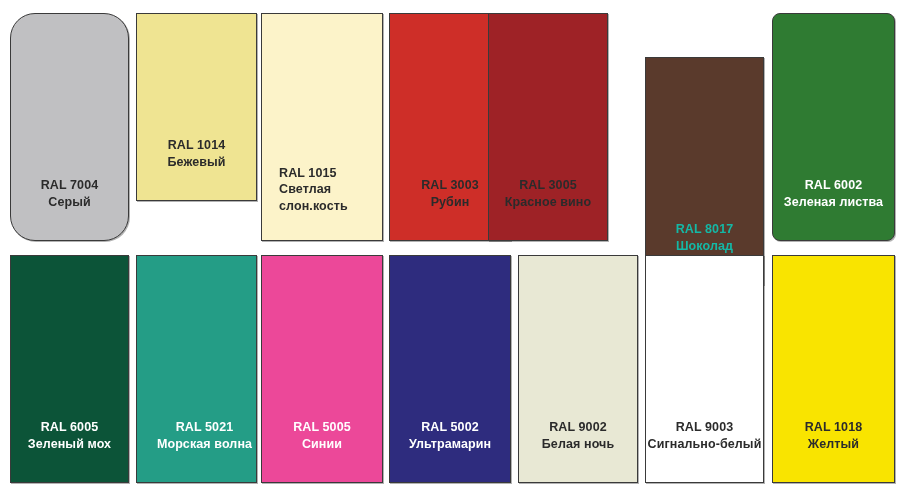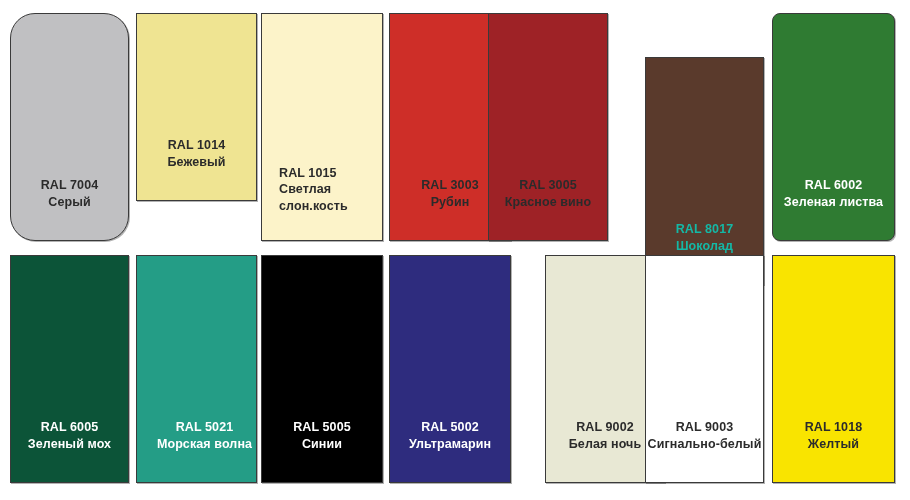--- a/index.html
+++ b/index.html
@@ -104,33 +104,33 @@
         <div class="code">RAL 6005</div>
         <div class="nm">Зеленый мох</div>
       </div>
     </div>
     <div class="swatch" style="left: 136px; top: 255px; width: 121px; height: 228px; background: rgb(36, 157, 134); color: rgb(255, 255, 255); padding-left: 16px;">
       <div class="lines">
         <div class="code">RAL 5021</div>
         <div class="nm">Морская волна</div>
       </div>
     </div>
-    <div class="swatch" style="left: 261px; top: 255px; width: 122px; height: 228px; background: #000000; color: rgb(255, 255, 255);">
+    <div class="swatch" style="left: 261px; top: 255px; width: 122px; height: 228px; background: #ec4899; color: rgb(255, 255, 255);">
       <div class="lines">
         <div class="code">RAL 5005</div>
         <div class="nm">Синии</div>
       </div>
     </div>
     <div class="swatch" style="left: 389px; top: 255px; width: 122px; height: 228px; background: rgb(46, 44, 126); color: rgb(255, 255, 255);">
       <div class="lines">
         <div class="code">RAL 5002</div>
         <div class="nm">Ультрамарин</div>
       </div>
     </div>
-    <div class="swatch" style="left: 518px; top: 255px; width: 120px; height: 228px; background: rgb(232, 232, 212); color: rgb(43, 43, 43); margin-left: 27px;">
+    <div class="swatch" style="left: 518px; top: 255px; width: 120px; height: 228px; background: rgb(232, 232, 212); color: rgb(43, 43, 43);">
       <div class="lines">
         <div class="code">RAL 9002</div>
         <div class="nm">Белая ночь</div>
       </div>
     </div>
     <div class="swatch" style="left: 645px; top: 255px; width: 119px; height: 228px; background: rgb(255, 255, 255); color: rgb(43, 43, 43);">
       <div class="lines">
         <div class="code">RAL 9003</div>
         <div class="nm">Сигнально-белый</div>
       </div>

